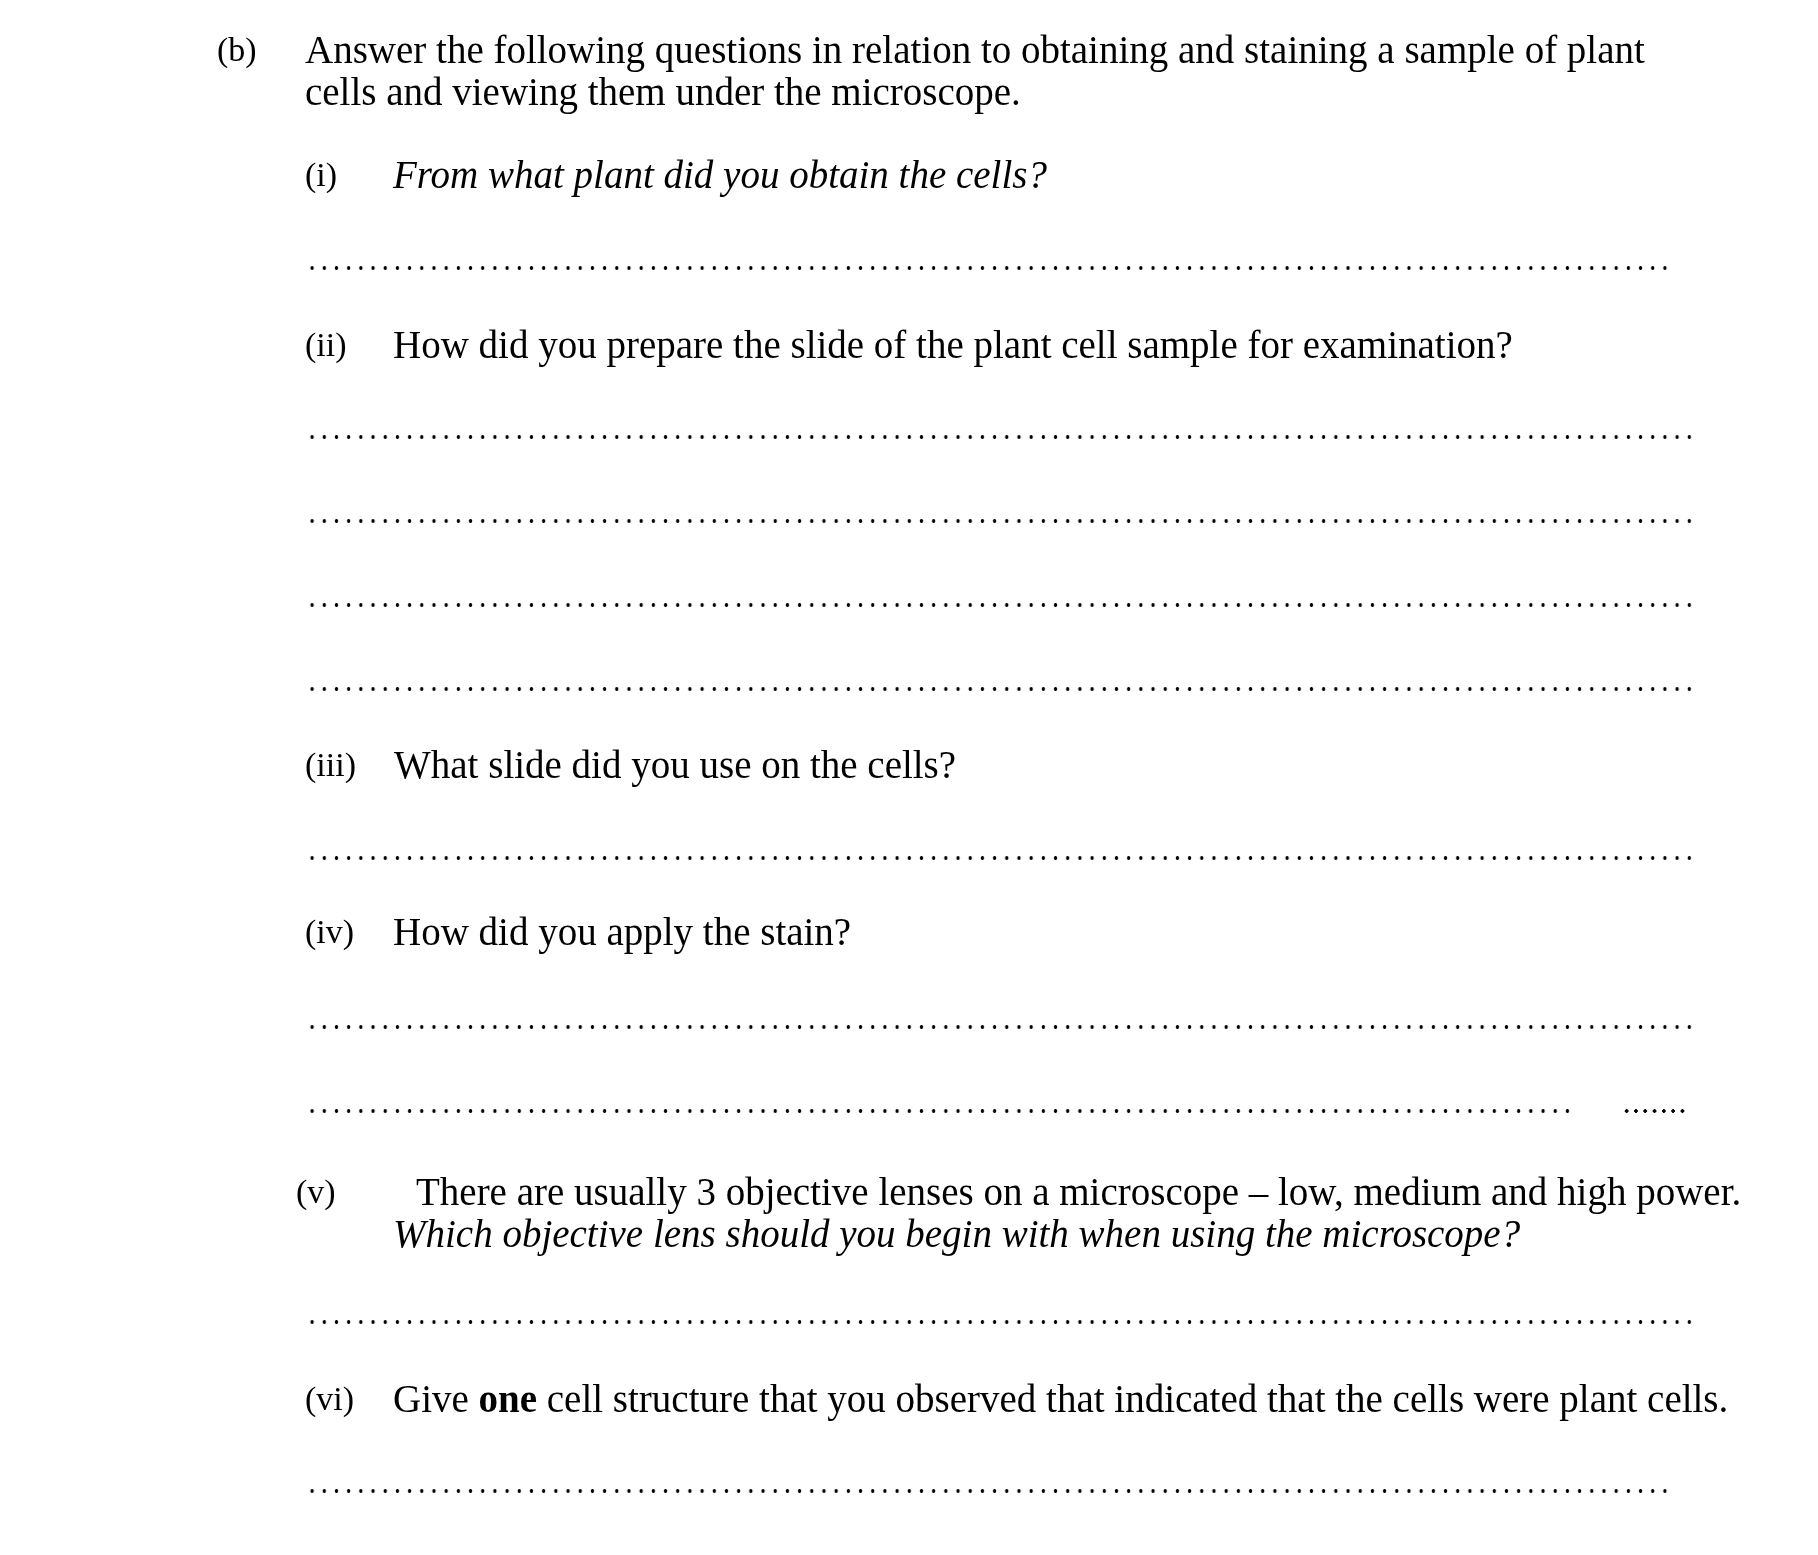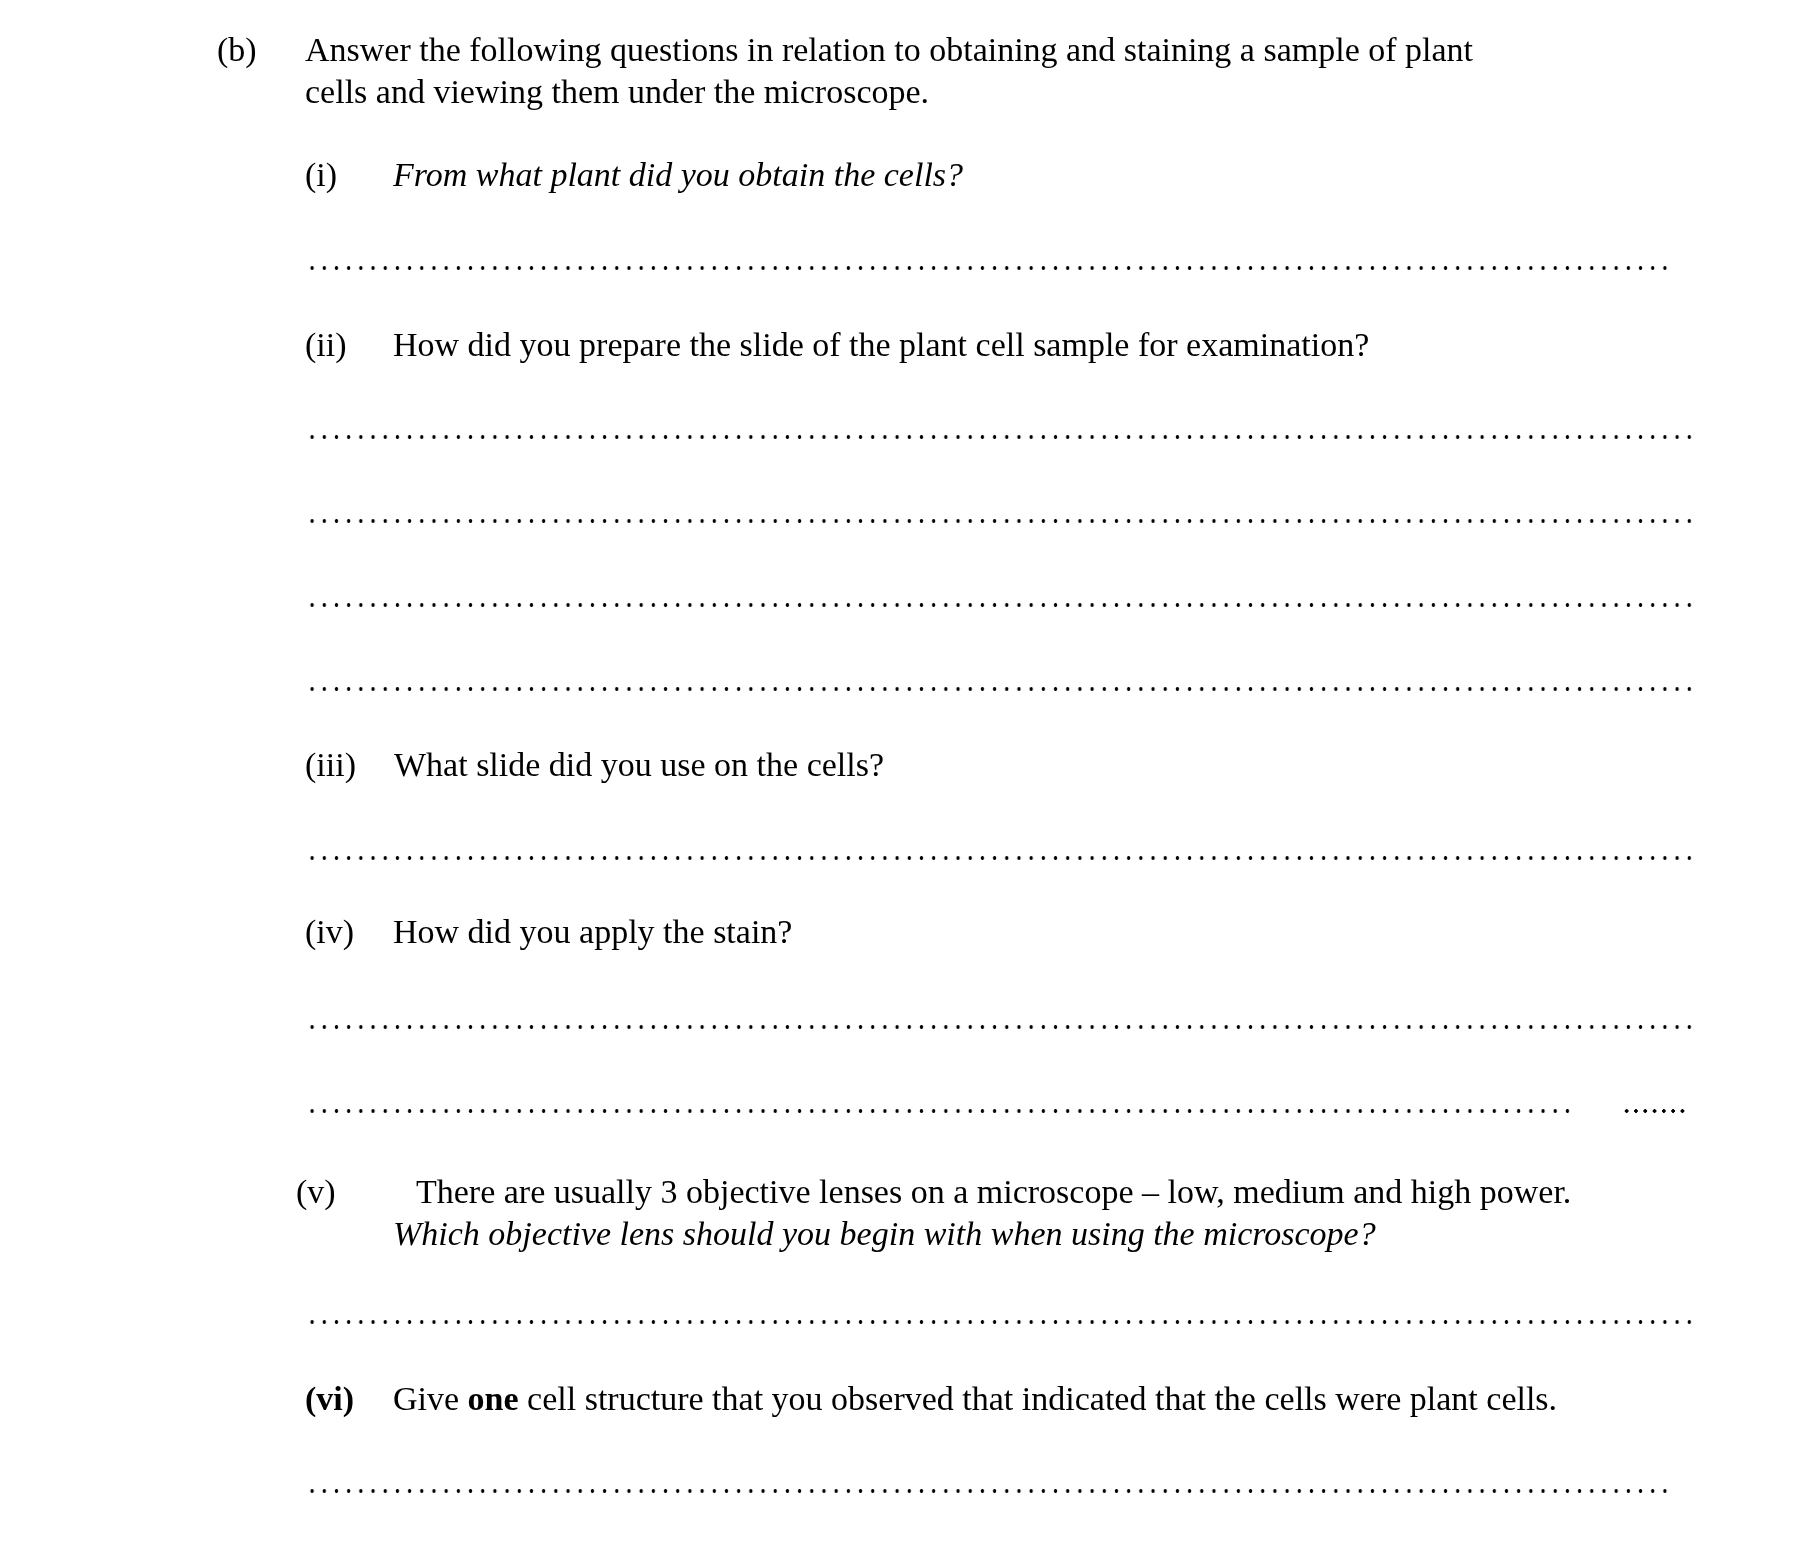--- a/index.html
+++ b/index.html
@@ -10,21 +10,21 @@
     body {
       width: 1818px;
       height: 1555px;
       position: relative;
       overflow: hidden;
       font-family: "Liberation Serif", "DejaVu Serif", serif;
       color: #000000;
     }
     .line {
       position: absolute;
-      font-size: 34px;
+      font-size: 39px;
       line-height: 40px;
       white-space: nowrap;
     }
     .label { position: absolute; font-size: 34px; line-height: 40px; white-space: nowrap; }
     .dots {
       position: absolute;
       height: 4px;
       background-image: radial-gradient(circle, #000 1.6px, transparent 2px);
       background-size: 12.2px 4px;
       background-repeat: repeat-x;
@@ -74,15 +74,15 @@
 <div class="line" style="left:393px; top:912px;">How did you apply the stain?</div>
 <div class="dots" style="left:306px; top:1025px; width:1388px;"></div>
 <div class="dots tight-tail" style="left:306px; top:1109px; width:1322px;"></div>
 <div class="tail" style="left:1622px; top:1109px; width:65px;"></div>
 
 <div class="label" style="left:296px; top:1172px;">(v)</div>
 <div class="line" style="left:393px; top:1172px;margin-left:23px;">There are usually 3 objective lenses on a microscope – low, medium and high power.</div>
 <div class="line" style="left:393px; top:1214px;font-style:italic;">Which objective lens should you begin with when using the microscope?</div>
 <div class="dots" style="left:306px; top:1320px; width:1388px;"></div>
 
-<div class="label" style="left:305px; top:1379px;font-weight:bold;">(vi)</div>
+<div class="label" style="left:305px; top:1379px;">(vi)</div>
 <div class="line" style="left:393px; top:1379px;text-align:center;"><span>Give </span><b>one</b><span> cell structure that you observed that indicated that the cells were plant cells.</span></div>
 <div class="dots" style="left:306px; top:1489px; width:1362px;"></div>
 
 </body></html>

